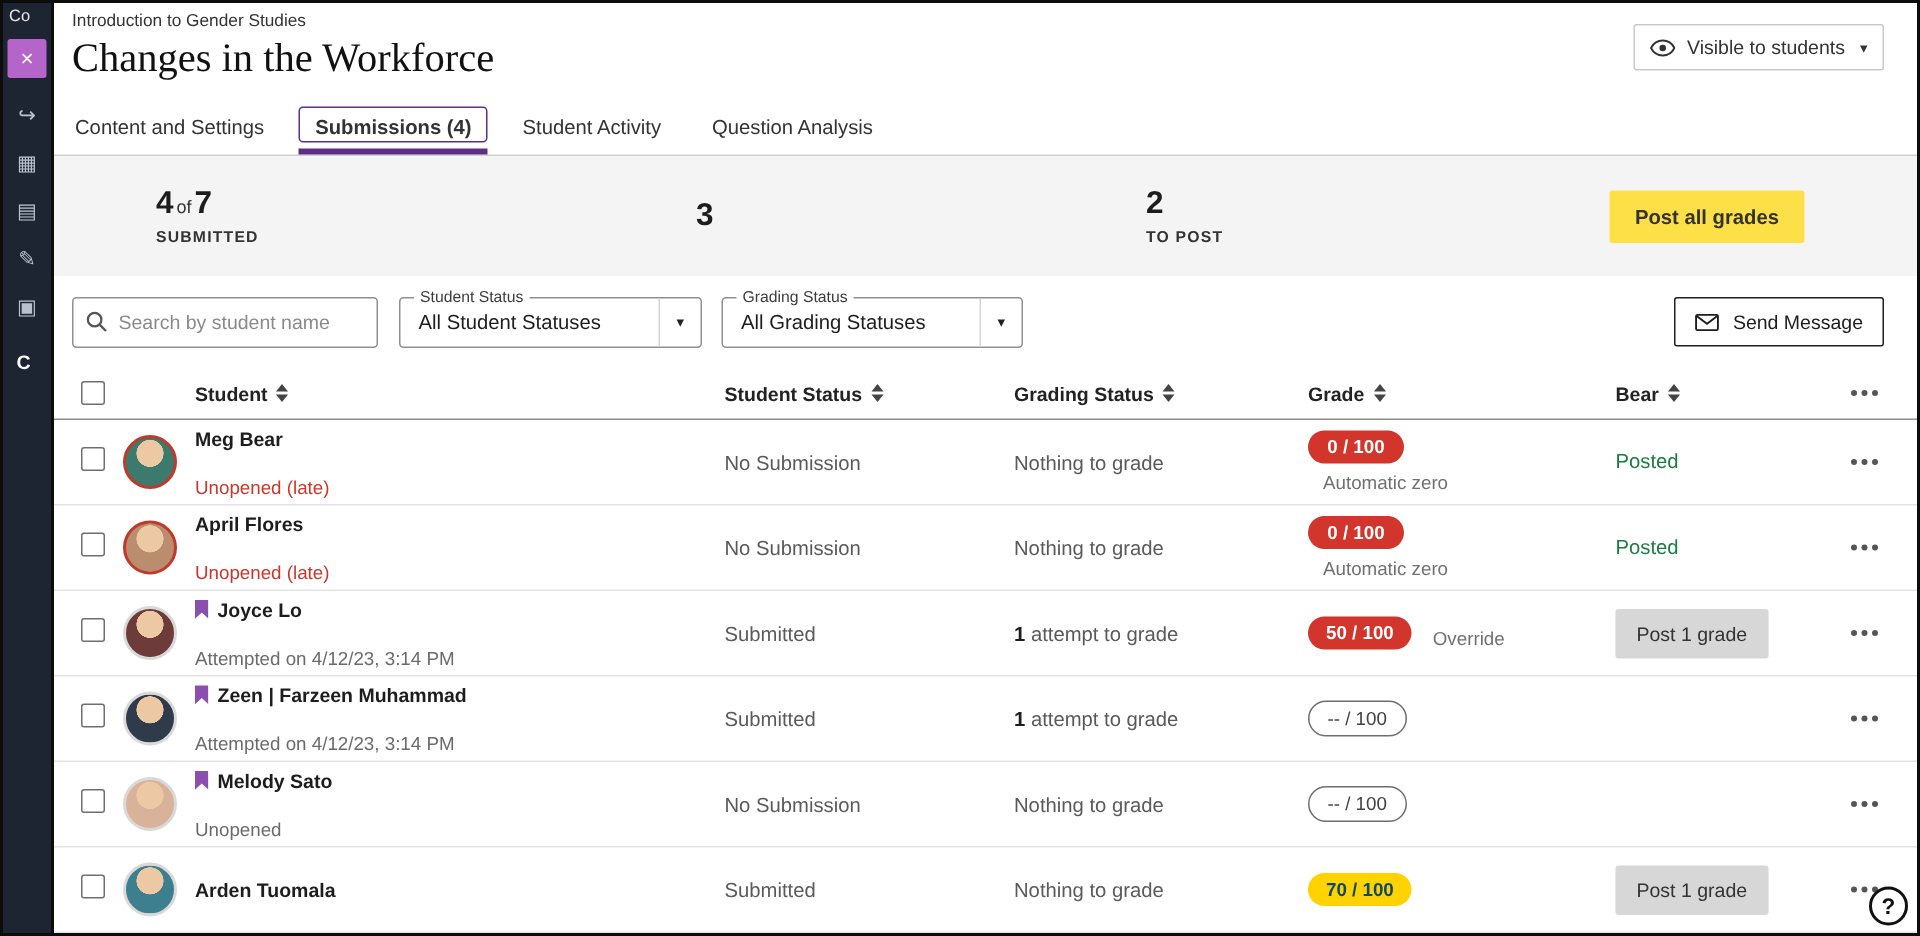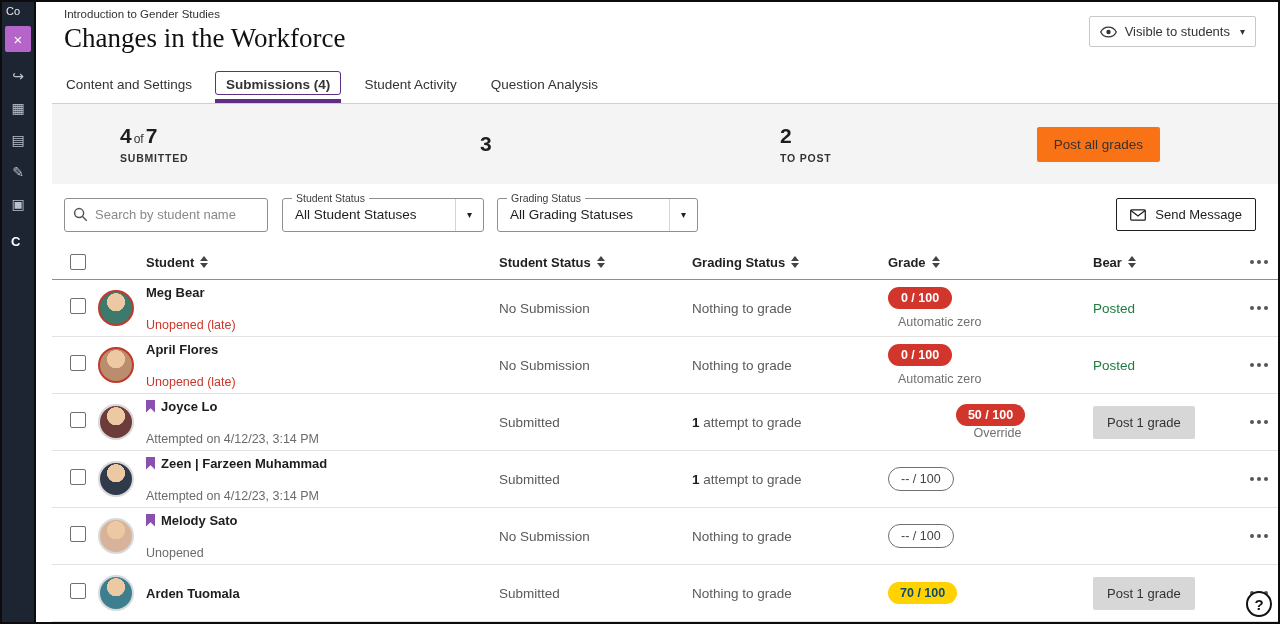--- a/index.html
+++ b/index.html
@@ -12,21 +12,21 @@
              color:#c3cad3; position:relative; }
   .sb-top { font-size:11px; color:#e9e9e9; padding:3px 0 0 4px; white-space:nowrap; }
   .sb-close { width:26px; height:26px; background:#b565c9; color:#fff; font-size:15px;
               display:flex; align-items:center; justify-content:center; margin:9px auto 0;
               border:none; cursor:pointer; border-radius:2px; }
   .sb-icons { margin-top:16px; display:flex; flex-direction:column; align-items:center; gap:16px; }
   .sb-icons span { font-size:14px; color:#b9c2cc; cursor:pointer; }
   .sb-section { margin-top:22px; padding-left:9px; color:#fff; font-weight:bold; font-size:13px; }
 
   
-  .main { flex:1; min-width:0; display:flex; flex-direction:column; position:relative;padding-left:16px; }
+  .main { flex:1; min-width:0; display:flex; flex-direction:column; position:relative; }
 
   .page-header { height:70px; padding:6px 20px 0 12px; position:relative; }
   .breadcrumb { font-size:11.5px; color:#333; }
   .page-title { font-family:"Liberation Serif", serif; font-size:27px; color:#111; margin-top:3px; }
   .vis-btn { position:absolute; top:14px; right:22px; display:flex; align-items:center; gap:8px;
              background:#fff; border:1px solid #c9c9c9; border-radius:2px; padding:7px 10px;
              font-size:13px; color:#333; cursor:pointer; font-family:inherit; }
   .vis-caret { font-size:10px; color:#333; margin-left:2px; }
 
   .tabbar { height:40px; border-bottom:1px solid #cfcfcf; display:flex; align-items:stretch;
@@ -38,22 +38,22 @@
                         border:1px solid #5f2e84; border-radius:3px; }
   .tab.active::after { content:''; position:absolute; left:-9px; right:-9px; bottom:0; height:4px;
                        background:#5f2e84; }
 
   .stats { height:88px; background:#f4f4f4; display:flex; align-items:center; padding:0 20px 0 68px; }
   .stat { display:flex; flex-direction:column; gap:4px; }
   .stat-nums { font-size:21px; font-weight:bold; color:#1d1d1d; }
   .stat-nums .of { font-size:12px; font-weight:normal; color:#333; padding:0 2px; }
   .stat-label { font-size:10.5px; font-weight:bold; letter-spacing:0.8px; color:#333; }
   .stat1 { width:360px; } .stat2 { width:300px; } .stat3 { flex:1; }
-  .post-all-btn { background:#f97316; border:none; border-radius:2px; padding:10px 17px;
-                  font-family:inherit; font-size:13.5px; color:#333; cursor:pointer; margin-right:98px; }
+  .post-all-btn { background:#fde047; border:none; border-radius:2px; padding:10px 17px;
+                  font-family:inherit; font-size:13.5px; color:#333; cursor:pointer; margin-right:55px;font-weight:bold; }
 
   .filters { height:66px; display:flex; align-items:center; padding:0 22px 0 12px; gap:13px; }
   .search-box { width:204px; height:34px; border:1px solid #8f8f8f; border-radius:3px;
                 display:flex; align-items:center; padding:0 8px; gap:7px; background:#fff; }
   .search-box input { border:none; outline:none; flex:1; min-width:0; font-family:inherit;
                       font-size:13px; color:#333; }
   .search-box input::placeholder { color:#8a8a8a; }
   .sel { position:relative; height:34px; border:1px solid #8f8f8f; border-radius:3px;
          display:flex; align-items:center; background:#fff; cursor:pointer; }
   .sel-1 { width:202px; margin-left:1px; } .sel-2 { width:201px; }
@@ -84,21 +84,21 @@
   .name-cell { display:flex; flex-direction:column; gap:18px; }
   .name-line { display:flex; align-items:center; gap:6px; }
   .flag { width:9px; height:13px; background:#8b4fae; flex:none;
           clip-path:polygon(0 0,100% 0,100% 100%,50% 68%,0 100%); }
   .sname { font-size:13px; font-weight:bold; color:#1d1d1d; cursor:pointer; }
   .sub { font-size:12.5px; color:#6b6b6b; }
   .sub.late { color:#c9372c; }
   .status, .grading { font-size:13.5px; color:#5a5a5a; }
   .grading b { color:#1d1d1d; }
   .grade-cell { display:flex; flex-direction:column; align-items:flex-start; }
-  .grade-cell.inline { flex-direction:column; align-items:center; }
+  .grade-cell.inline { flex-direction:row; align-items:flex-end; }
   .pill { min-width:64px; text-align:center; padding:4px 12px; border-radius:13px;
           font-size:12.5px; font-weight:bold; cursor:pointer; }
   .pill.red { background:#d2352b; color:#fff; }
   .pill.yellow { background:#ffd200; color:#0c4a6e; }
   .pill.outline { background:#fff; border:1px solid #6f6f6f; color:#444; font-weight:normal; }
   .gnote { font-size:12.5px; color:#707070; }
   .grade-cell .gnote { margin:6px 0 0 10px; }
   .grade-cell.inline .gnote { margin:0 0 0 14px; }
   .posted { font-size:13.5px; color:#1d7c3f; }
   .post-btn { background:#d7d7d7; border:none; border-radius:2px; padding:9px 14px;

